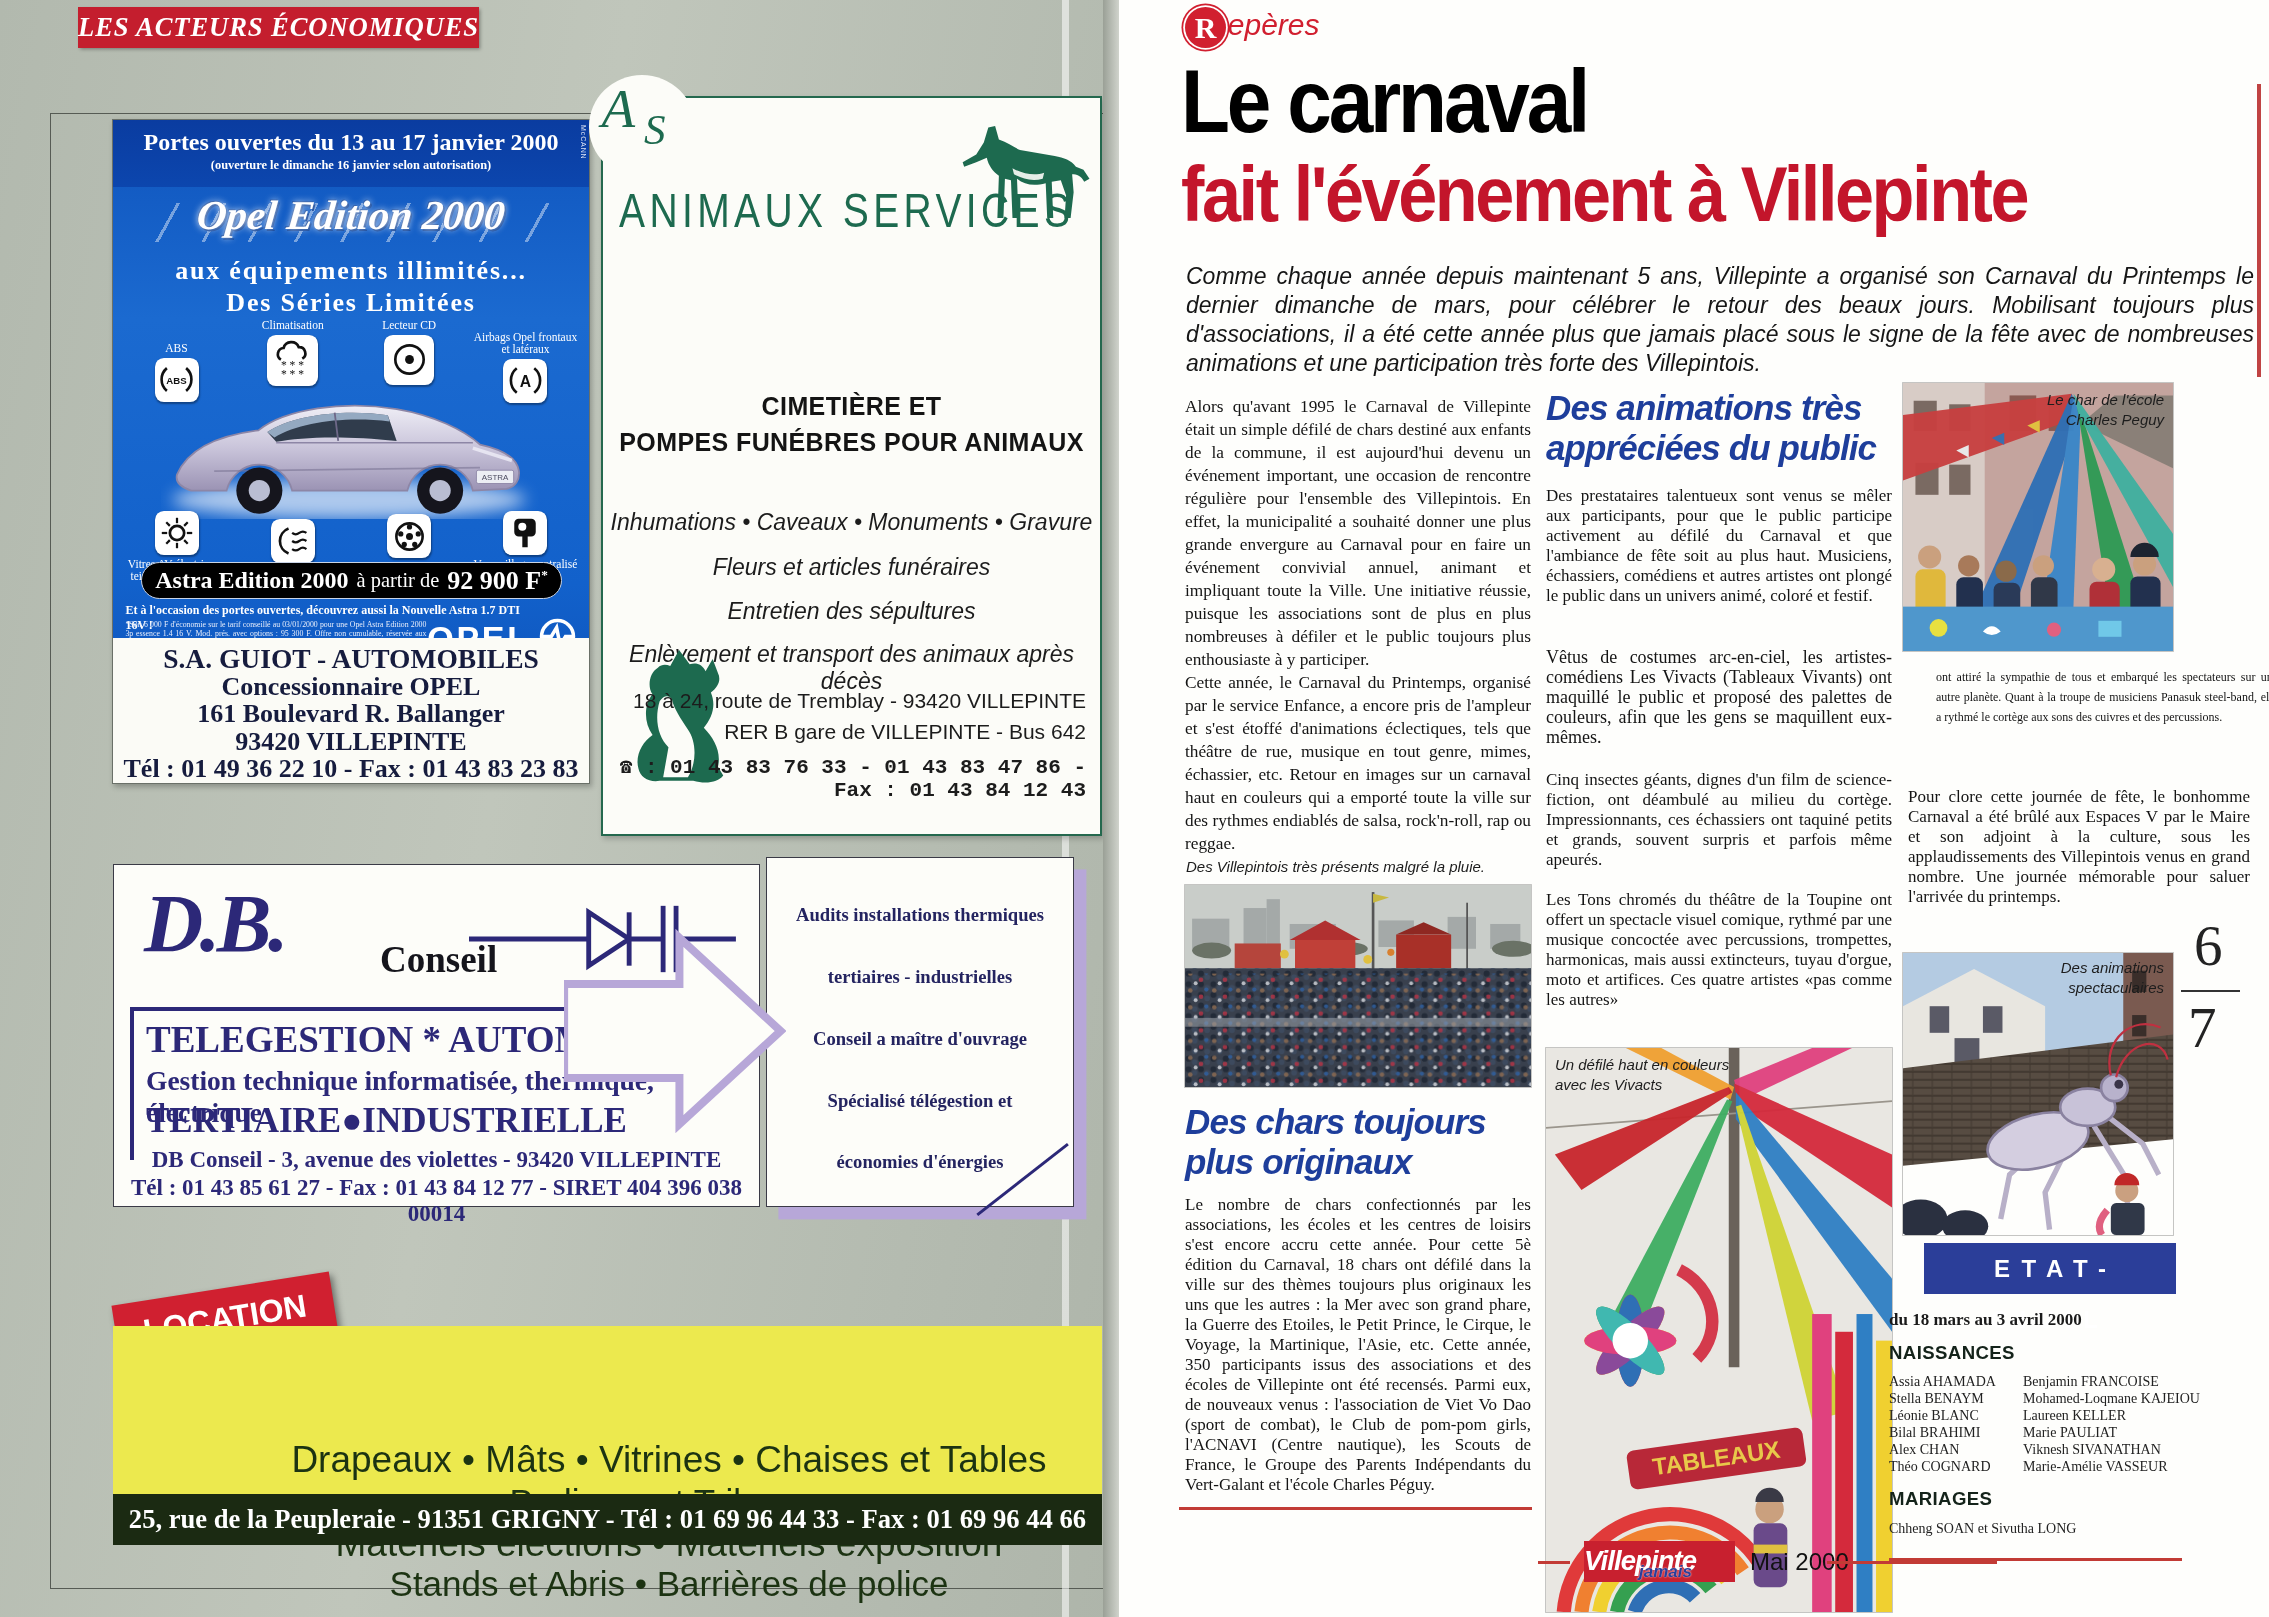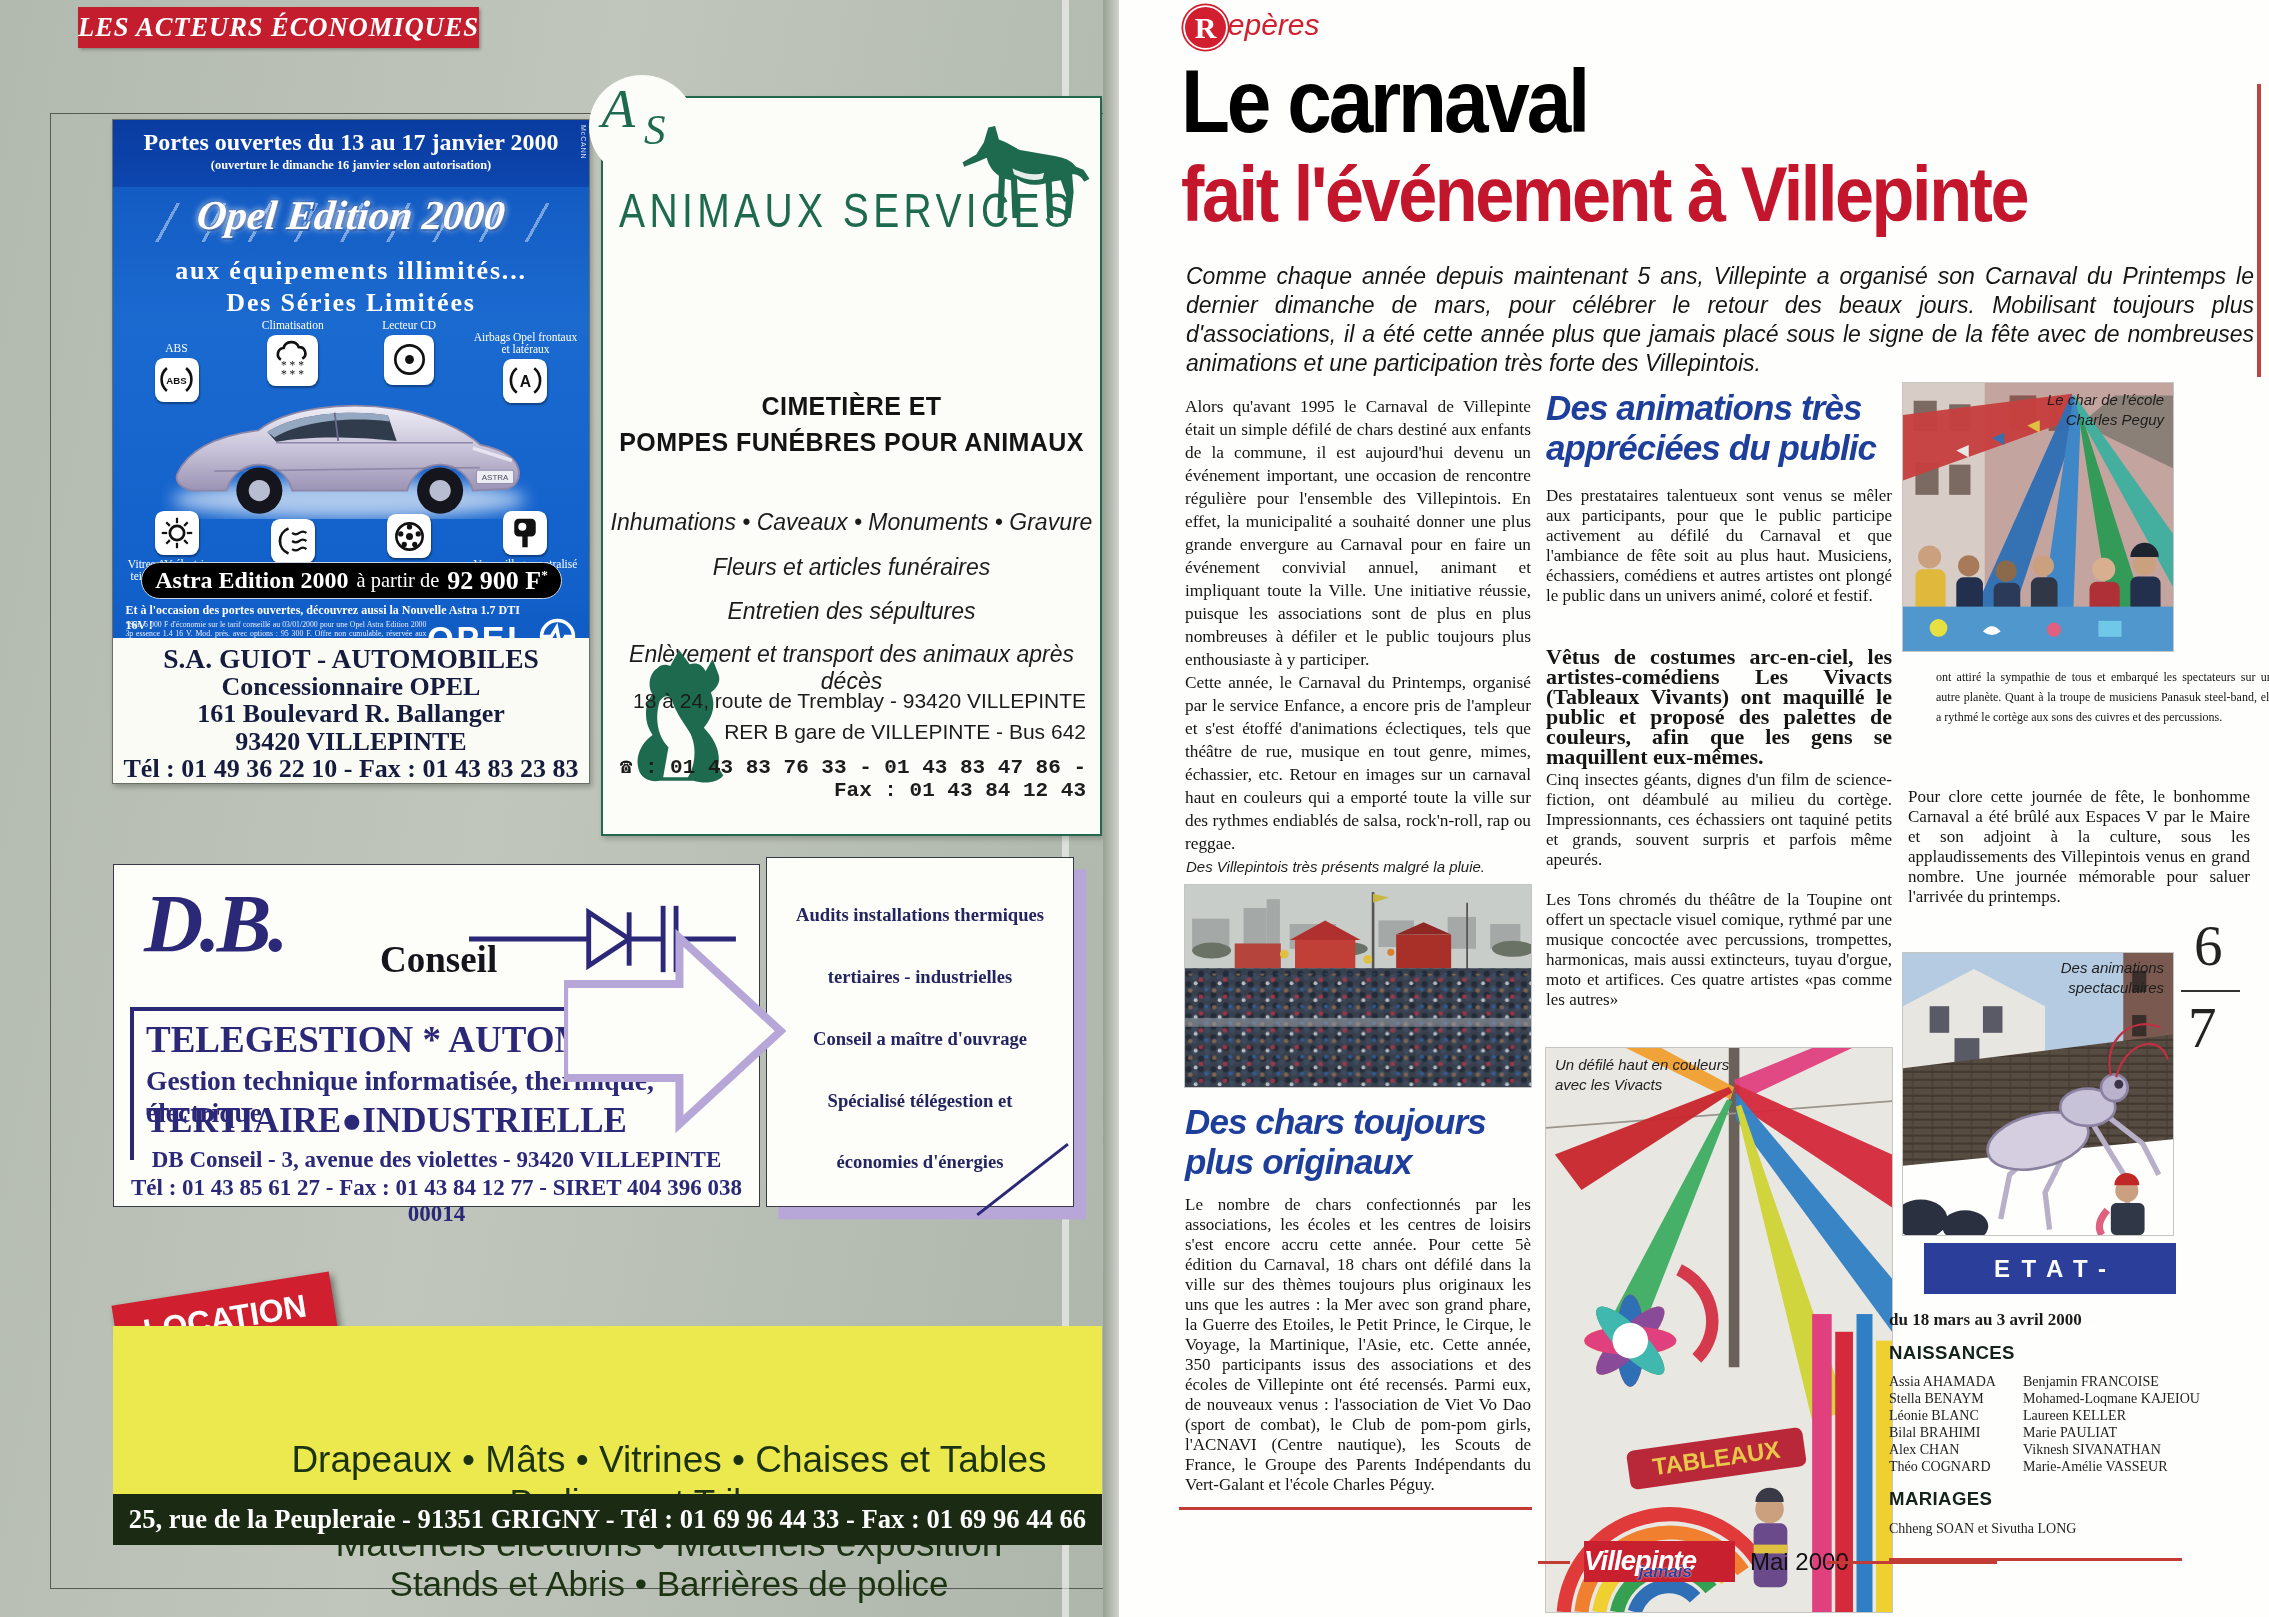--- a/index.html
+++ b/index.html
@@ -448,21 +448,21 @@
       <div>plus originaux</div>
     </div>
     <div class="abs bodytext just" style="left:66px;top:1195px;width:346px;font-size:17px;line-height:20px;">Le nombre de chars confectionnés par les associations, les écoles et les centres de loisirs s'est encore accru cette année. Pour cette 5è édition du Carnaval, 18 chars ont défilé dans la ville sur des thèmes toujours plus originaux les uns que les autres : la Mer avec son grand phare, la Guerre des Etoiles, le Petit Prince, le Cirque, le Voyage, la Martinique, l'Asie, etc. Cette année, 350 participants issus des associations et des écoles de Villepinte ont été recensés. Parmi eux, de nouveaux venus : l'association de Viet Vo Dao (sport de combat), le Club de pom-pom girls, l'ACNAVI (Centre nautique), les Scouts de France, le Groupe des Parents Indépendants du Vert-Galant et l'école Charles Péguy.</div>
     <div class="redrule" style="left:60px;top:1507px;width:353px;"></div>
 
     <div class="abs colhead" style="left:427px;top:388px;">
       <div>Des animations très</div>
       <div>appréciées du public</div>
     </div>
     <div class="abs bodytext just" style="left:427px;top:486px;width:346px;font-size:17px;line-height:20px;">Des prestataires talentueux sont venus se mêler aux participants, pour que le public participe activement au défilé du Carnaval et que l'ambiance de fête soit au plus haut. Musiciens, échassiers, comédiens et autres artistes ont plongé le public dans un univers animé, coloré et festif.</div>
-    <div class="abs bodytext just" style="left:427px;top:647px;width:346px;font-size:22px;line-height:20px;font-weight:bold;">Vêtus de costumes arc-en-ciel, les artistes-comédiens Les Vivacts (Tableaux Vivants) ont maquillé le public et proposé des palettes de couleurs, afin que les gens se maquillent eux-mêmes.</div>
+    <div class="abs bodytext just" style="left:427px;top:647px;width:346px;font-size:18px;line-height:20px;">Vêtus de costumes arc-en-ciel, les artistes-comédiens Les Vivacts (Tableaux Vivants) ont maquillé le public et proposé des palettes de couleurs, afin que les gens se maquillent eux-mêmes.</div>
     <div class="abs bodytext just" style="left:427px;top:770px;width:346px;font-size:17px;line-height:20px;">Cinq insectes géants, dignes d'un film de science-fiction, ont déambulé au milieu du cortège. Impressionnants, ces échassiers ont taquiné petits et grands, souvent surpris et parfois même apeurés.</div>
     <div class="abs bodytext just" style="left:427px;top:890px;width:346px;font-size:17px;line-height:20px;">Les Tons chromés du théâtre de la Toupine ont offert un spectacle visuel comique, rythmé par une musique concoctée avec percussions, trompettes, harmonicas, mais aussi extincteurs, tuyau d'orgue, moto et artifices. Ces quatre artistes «pas comme les autres»</div>
     <div class="photo" style="left:427px;top:1048px;width:346px;height:564px;">
       <svg width="346" height="564" viewBox="0 0 390 636" preserveAspectRatio="none">
         <rect width="390" height="636" fill="#e9e7e2"></rect>
         <rect x="206" y="0" width="12" height="360" fill="#6a625a"></rect>
         <line x1="0" y1="90" x2="390" y2="60" stroke="#9a958c" stroke-width="2"></line>
         <g opacity=".95">
           <polygon points="212,36 300,0 345,0 218,60" fill="#e0417e"></polygon>
           <polygon points="212,40 390,120 390,180 216,64" fill="#d42a3c"></polygon>

